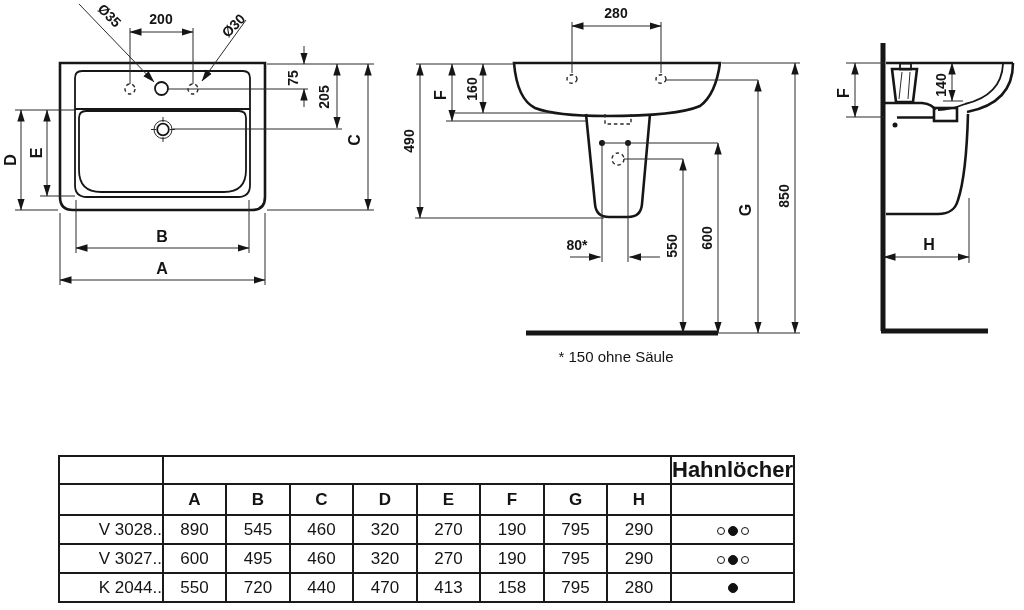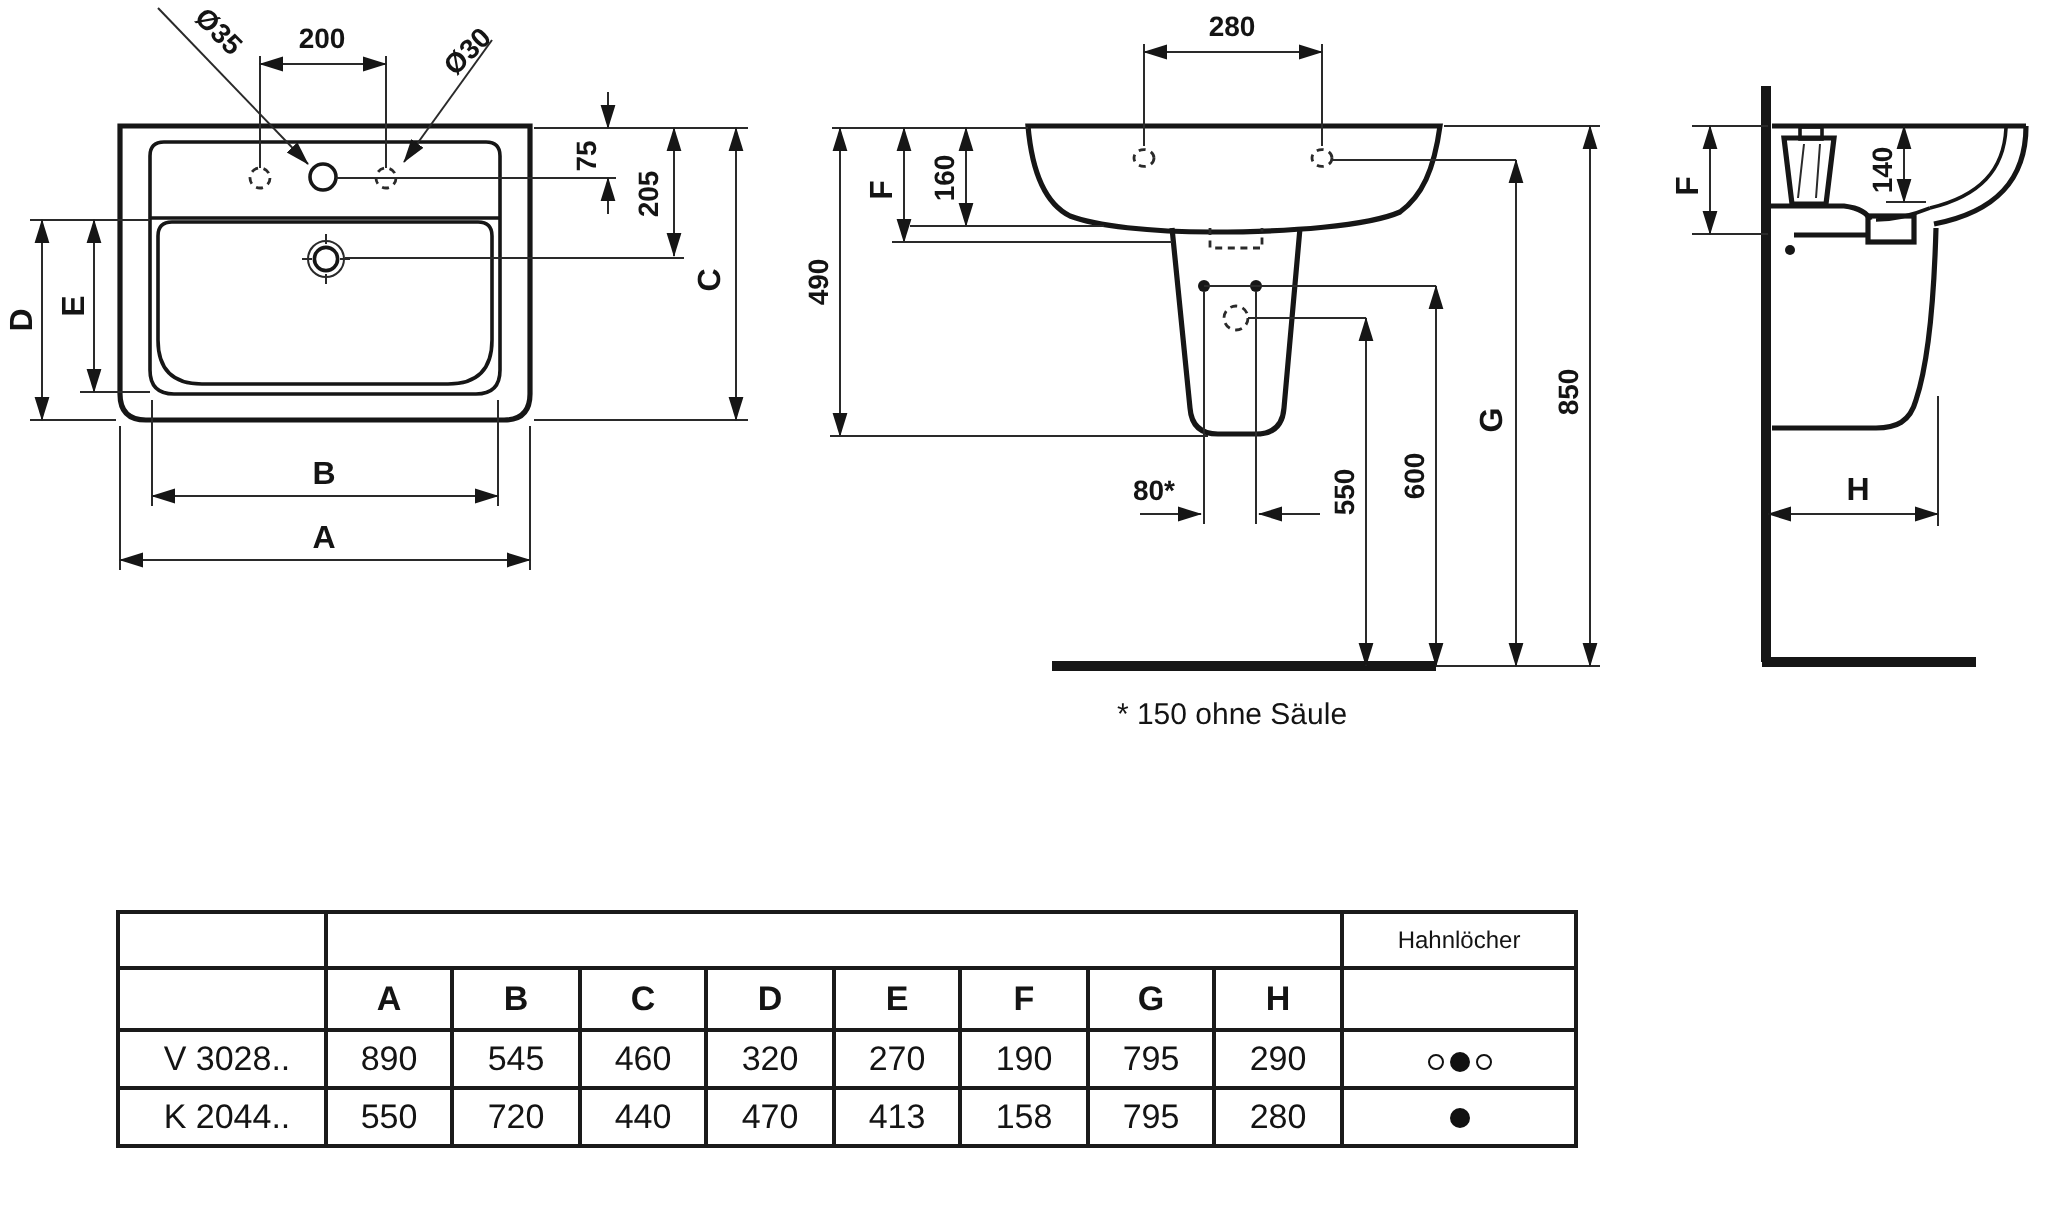--- a/index.html
+++ b/index.html
@@ -15,23 +15,23 @@
   .med{stroke:#161616;stroke-width:1.8;fill:none;}
   .thick{stroke:#161616;stroke-width:2.6;fill:none;}
   .xthick{stroke:#161616;stroke-width:5;fill:none;}
   .dim{stroke:#2a2a2a;stroke-width:1;fill:none;}
 
   
   .specs{position:absolute;left:58px;top:455px;}
   table{border-collapse:collapse;table-layout:fixed;}
   td,th{border:2px solid #1a1a1a;padding:0;text-align:center;vertical-align:middle;
         font-size:17px;color:#141414;font-weight:normal;overflow:hidden;}
-  .model{text-align:center;padding-left:5px;}
+  .model{text-align:right;padding-left:5px;}
   .hdr{font-weight:bold;}
-  .hahn{font-size:12px;}
+  .hahn{font-size:22px;font-weight:bold;}
   .r1{height:28px;} .r2{height:31px;} .rd{height:29px;}
   .dots{display:inline-flex;align-items:center;gap:3px;}
   .dot{width:8px;height:8px;border:1.8px solid #111;border-radius:50%;box-sizing:border-box;display:inline-block;}
   .dot.filled{background:#111;border-color:#111;width:10px;height:10px;}
 </style>
 </head>
 <body>
 
 <div class="stage">
 
@@ -207,20 +207,36 @@
       <td class="hdr">E</td>
       <td class="hdr">F</td>
       <td class="hdr">G</td>
       <td class="hdr">H</td>
       <td></td>
     </tr>
     <tr class="rd">
       <td class="model">V 3028..</td>
       <td>890</td>
       <td>545</td>
+      <td>460</td>
+      <td>320</td>
+      <td>270</td>
+      <td>190</td>
+      <td>795</td>
+      <td>290</td>
+      <td><span class="dots">
+                <span class="dot"></span>
+                <span class="dot filled"></span>
+                <span class="dot"></span>
+              </span></td>
+    </tr>
+    <tr class="rd">
+      <td class="model">V 3027..</td>
+      <td>600</td>
+      <td>495</td>
       <td>460</td>
       <td>320</td>
       <td>270</td>
       <td>190</td>
       <td>795</td>
       <td>290</td>
       <td><span class="dots">
                 <span class="dot"></span>
                 <span class="dot filled"></span>
                 <span class="dot"></span>

